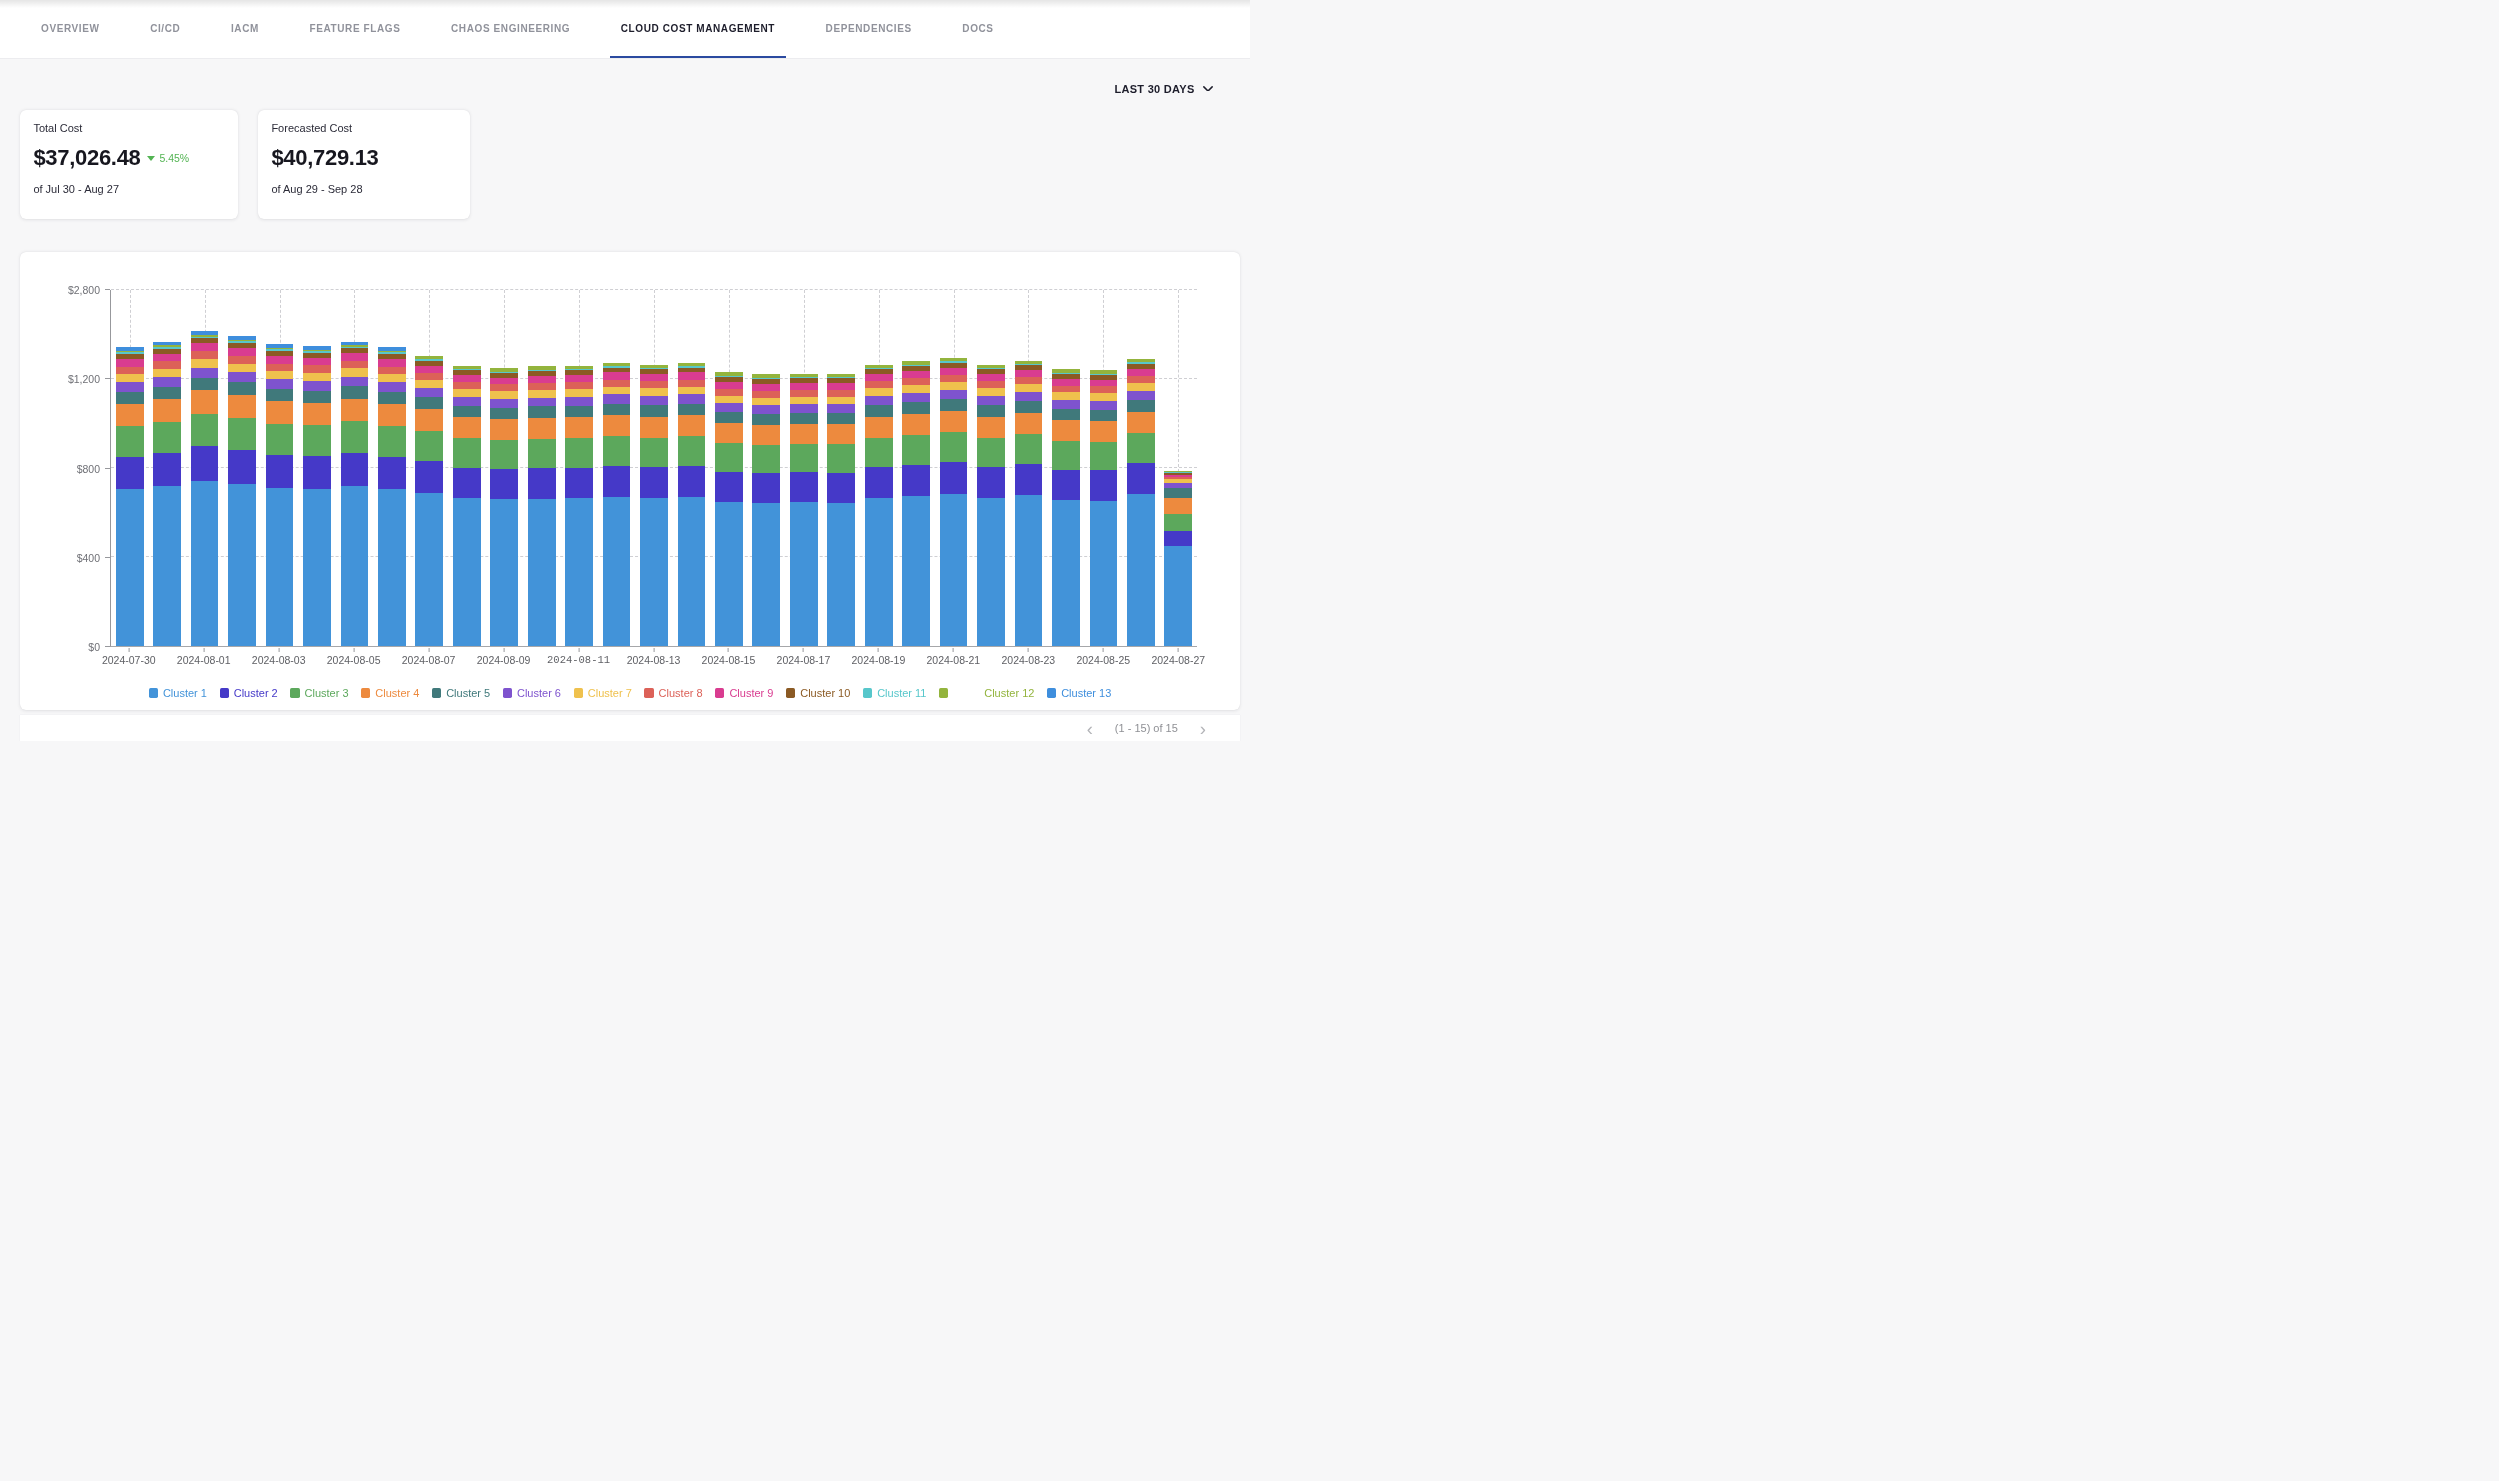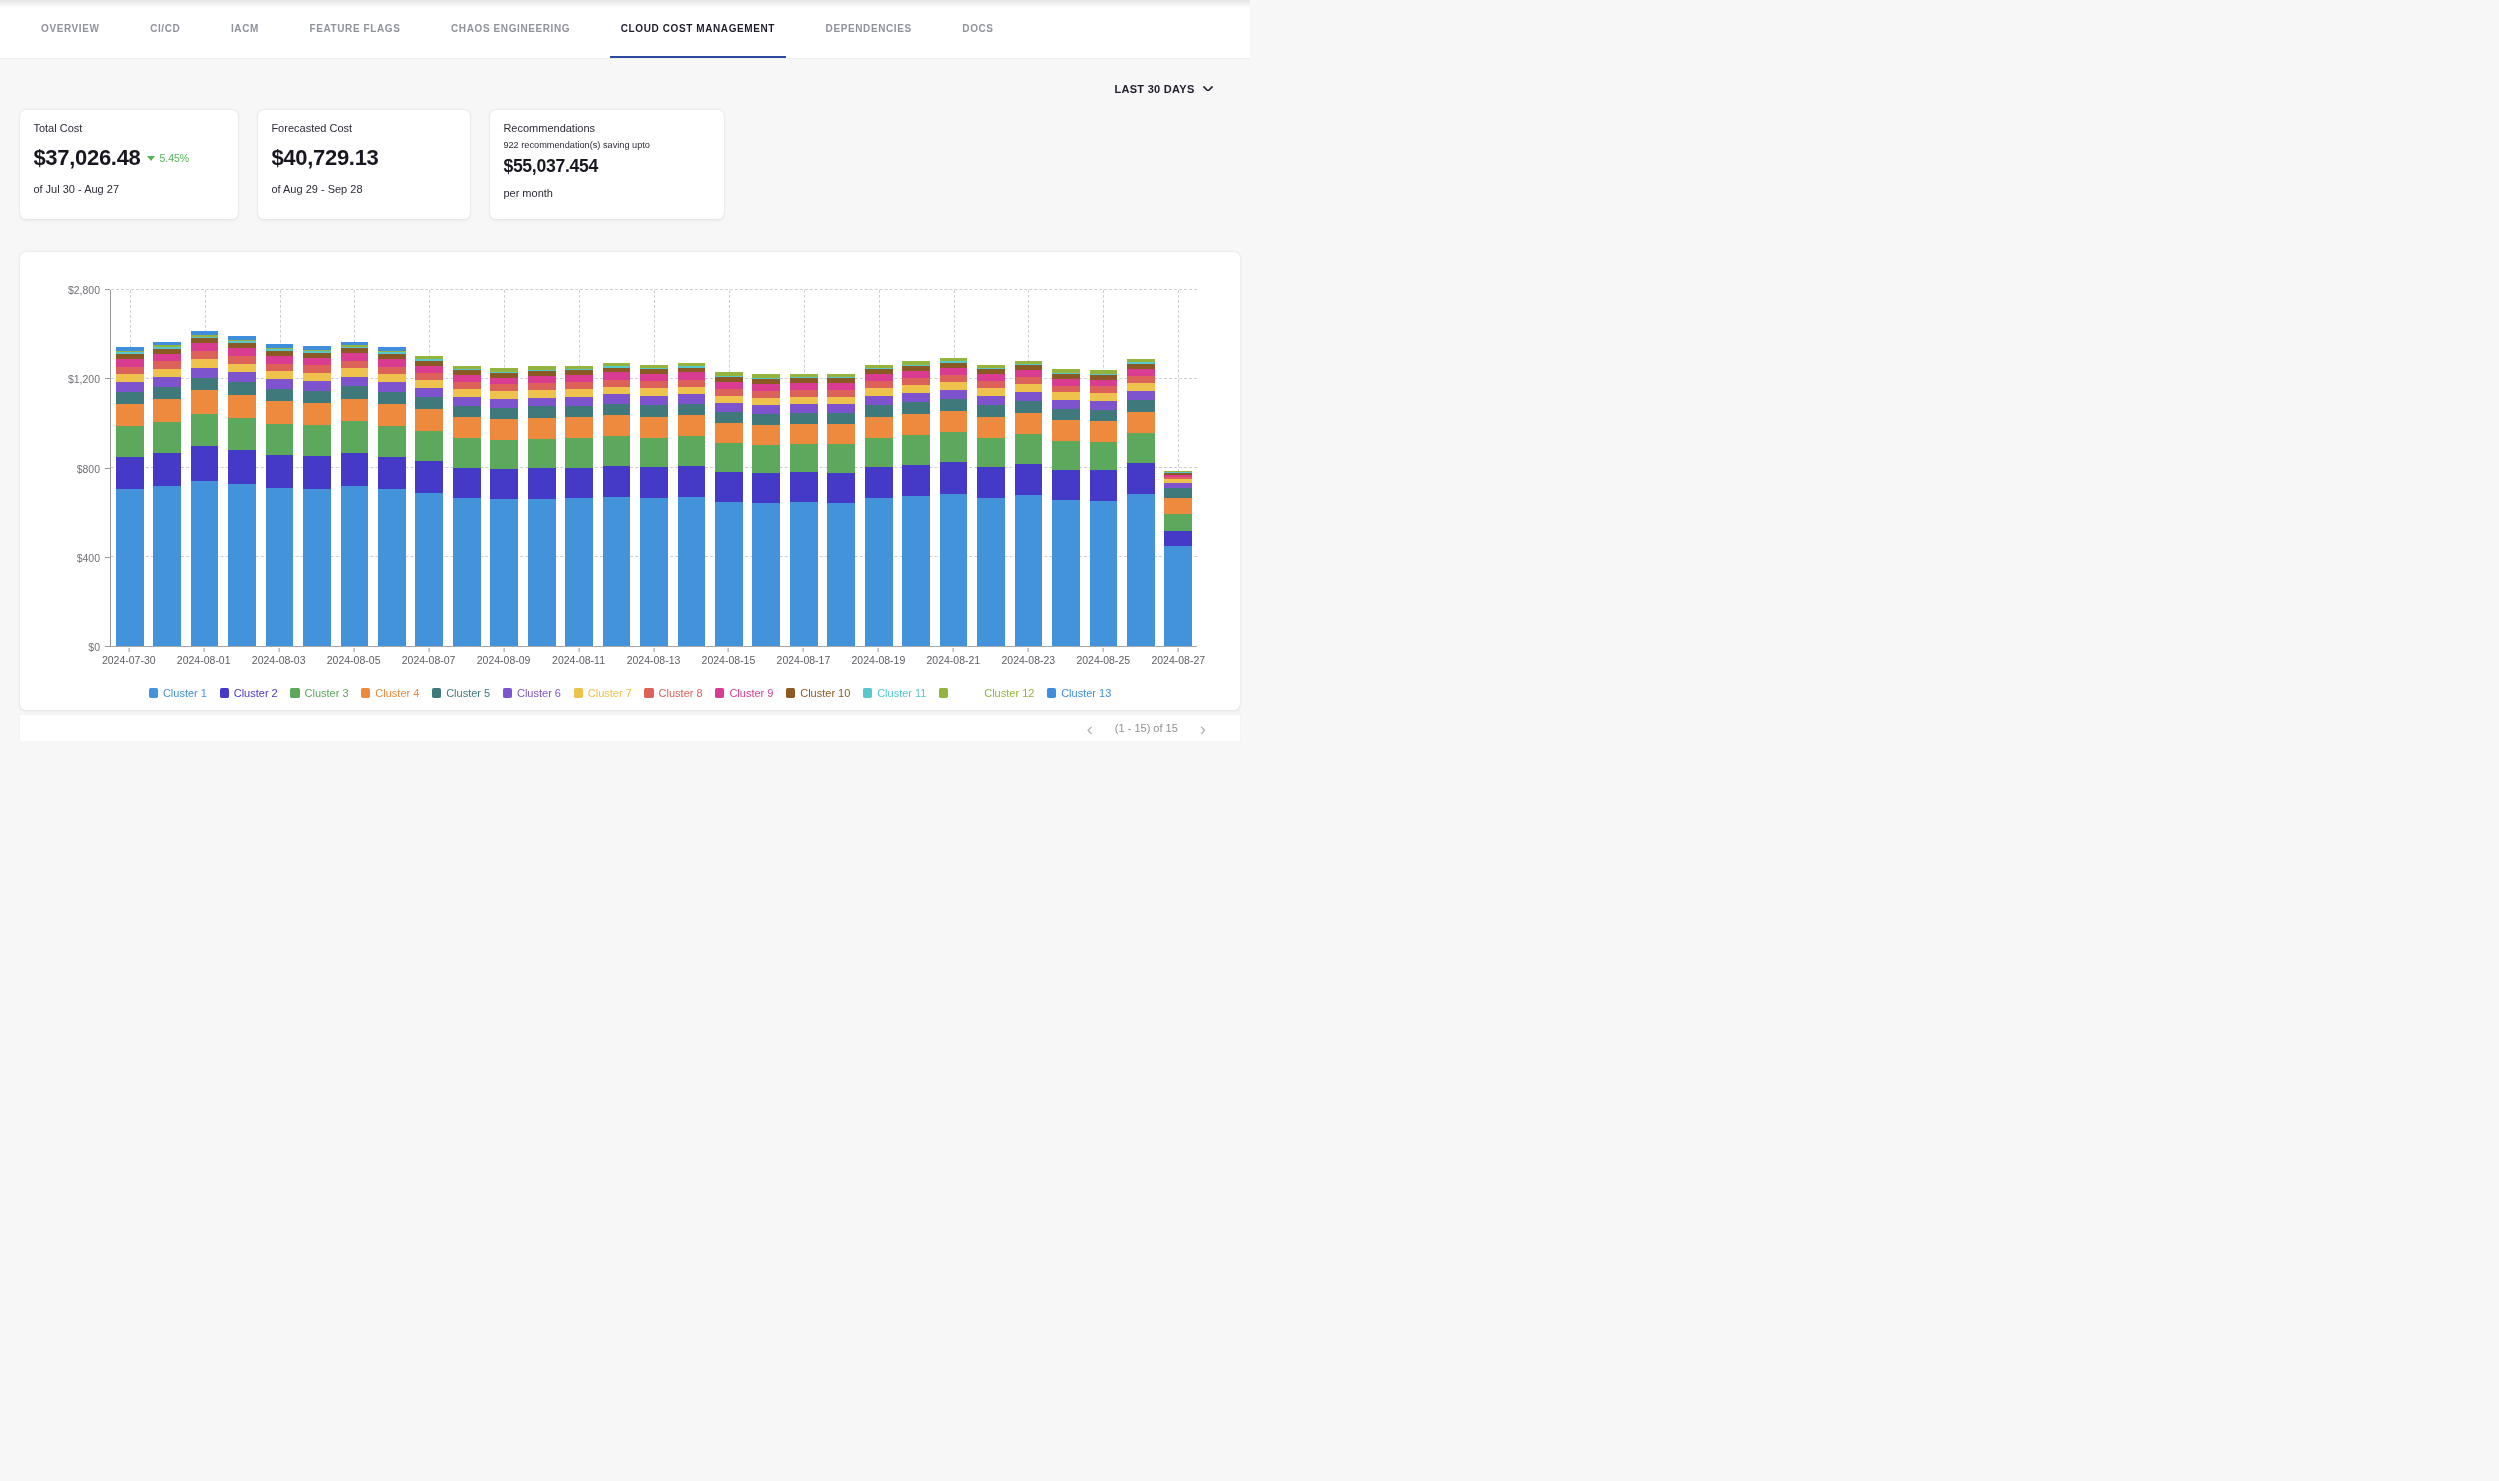--- a/index.html
+++ b/index.html
@@ -123,26 +123,20 @@
   </div>
 
   <div class="card card-forecast">
     <div class="card-title">Forecasted Cost</div>
     <div class="card-value-row">
       <span class="card-value">$40,729.13</span>
     </div>
     <div class="card-period">of Aug 29 - Sep 28</div>
   </div>
 
-  <div class="card card-reco">
-    <div class="card-title">Recommendations</div>
-    <div class="card-sub">922 recommendation(s) saving upto</div>
-    <span class="card-value">$55,037.454</span>
-    <div class="card-period">per month</div>
-  </div>
 
 </div>
 
 <div class="chart-card">
   <div class="y-axis" id="y-axis">
       <div class="ylabel" style="bottom: 0%;">$0</div>
       <div class="ytick" style="bottom: 0%;"></div>
       <div class="ylabel" style="bottom: 25%;">$400</div>
       <div class="ytick" style="bottom: 25%;"></div>
       <div class="ylabel" style="bottom: 50%;">$800</div>
@@ -593,21 +587,21 @@
       <div class="xlabel" style="left: 8.62069%;">2024-08-01</div>
       <div class="xtick" style="left: 8.62069%;"></div>
       <div class="xlabel" style="left: 15.5172%;">2024-08-03</div>
       <div class="xtick" style="left: 15.5172%;"></div>
       <div class="xlabel" style="left: 22.4138%;">2024-08-05</div>
       <div class="xtick" style="left: 22.4138%;"></div>
       <div class="xlabel" style="left: 29.3103%;">2024-08-07</div>
       <div class="xtick" style="left: 29.3103%;"></div>
       <div class="xlabel" style="left: 36.2069%;">2024-08-09</div>
       <div class="xtick" style="left: 36.2069%;"></div>
-      <div class="xlabel" style="left: 43.1034%;">2024-08-11</div>
+      <div class="xlabel" style="left: 43.1034%; font-family: Liberation Mono, monospace;">2024-08-11</div>
       <div class="xtick" style="left: 43.1034%;"></div>
       <div class="xlabel" style="left: 50%;">2024-08-13</div>
       <div class="xtick" style="left: 50%;"></div>
       <div class="xlabel" style="left: 56.8966%;">2024-08-15</div>
       <div class="xtick" style="left: 56.8966%;"></div>
       <div class="xlabel" style="left: 63.7931%;">2024-08-17</div>
       <div class="xtick" style="left: 63.7931%;"></div>
       <div class="xlabel" style="left: 70.6897%;">2024-08-19</div>
       <div class="xtick" style="left: 70.6897%;"></div>
       <div class="xlabel" style="left: 77.5862%;">2024-08-21</div>

